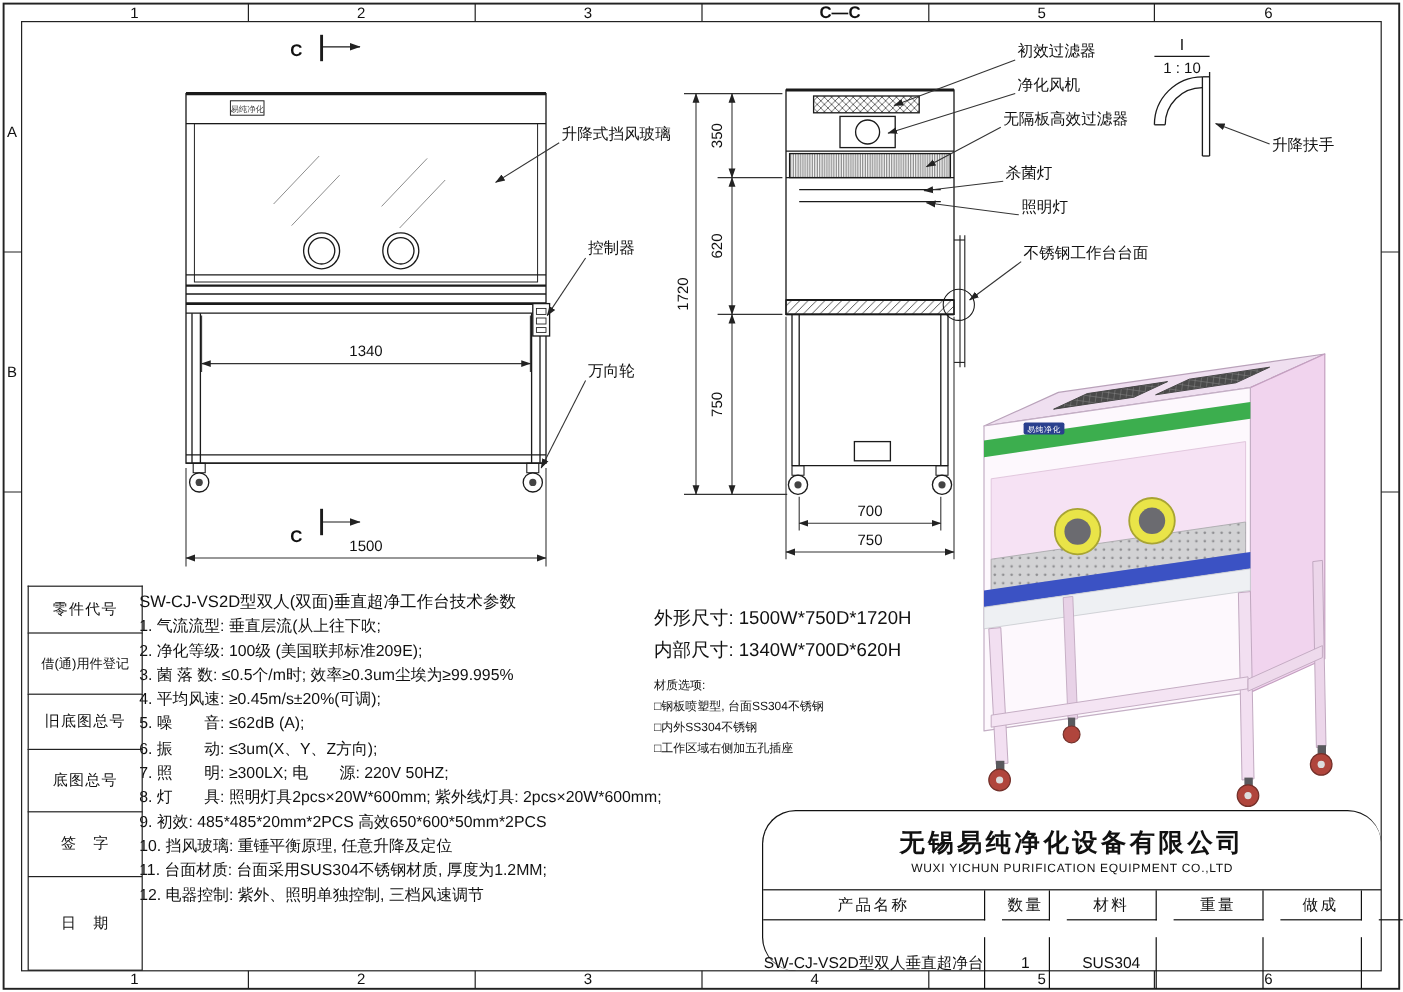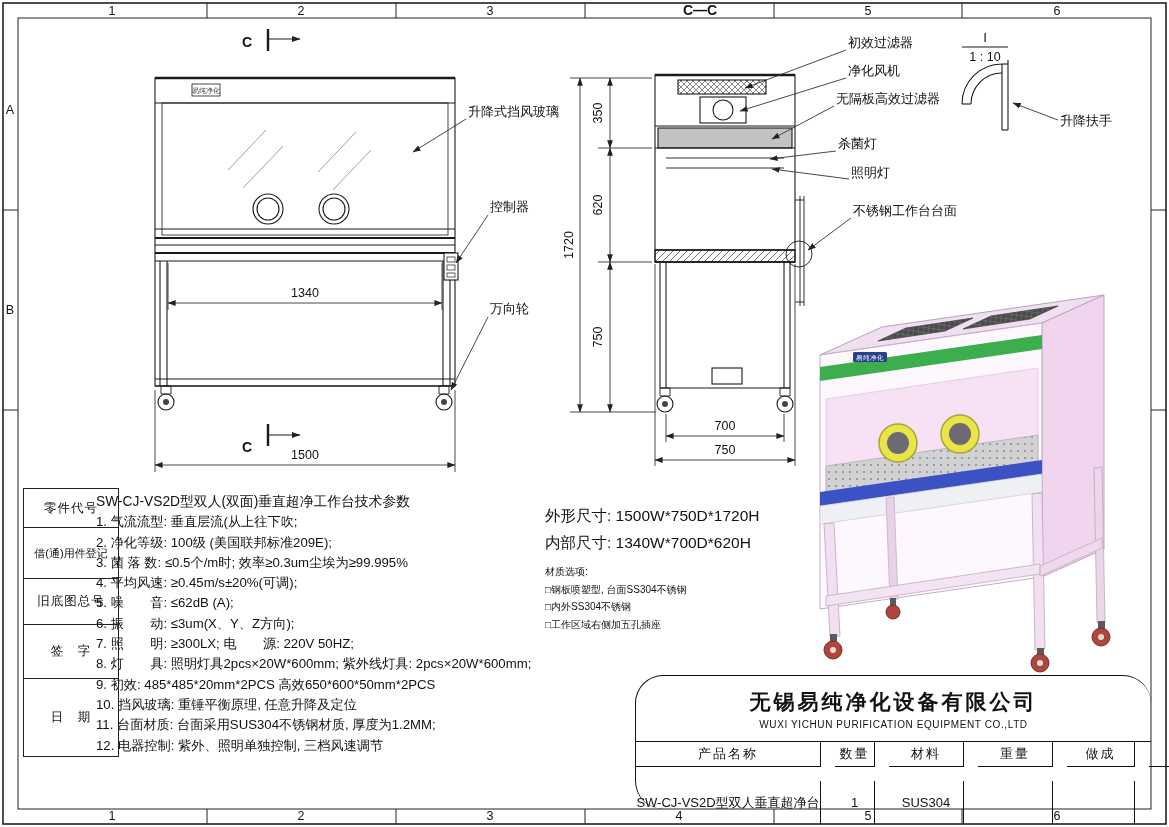--- a/index.html
+++ b/index.html
@@ -9,21 +9,21 @@
   svg text{font-family:"Liberation Sans","DejaVu Sans",sans-serif;fill:#111;}
   .zone{font-size:12.5px;text-anchor:middle;}
   .dim{font-size:12.5px;text-anchor:middle;}
   .sec{font-size:14px;font-weight:bold;text-anchor:middle;}
   .callout{font-size:13px;text-anchor:start;}
   .scale{font-size:12.5px;text-anchor:middle;}
   .tiny{font-size:7px;fill:#444;text-anchor:middle;}
   .logo3d{font-size:6.5px;fill:#fff;text-anchor:middle;letter-spacing:.5px;}
   .abs{position:absolute;}
   
-  .specs{left:96px;top:492px;width:450px;font-size:13.2px;line-height:20.3px;white-space:nowrap;}
+  .specs{left:116px;top:492px;width:450px;font-size:13.2px;line-height:20.3px;white-space:nowrap;}
   .specs .t{font-size:13.8px;}
   .dimsblk{left:545px;top:502px;font-size:15.5px;line-height:27px;white-space:nowrap;}
   .mats{left:545px;top:563px;font-size:10px;line-height:17.5px;white-space:nowrap;}
   
   .margin-col{left:3px;top:488px;width:96px;margin-left:20px;}
   .margin-cell{box-sizing:border-box;border:1px solid #222;border-bottom:none;display:flex;
                align-items:center;justify-content:center;font-size:12.5px;letter-spacing:1px;white-space:nowrap;}
   .margin-cell.last{border-bottom:1px solid #222;}
   
   .tblock{left:635px;top:675px;width:516px;height:134px;box-sizing:border-box;
@@ -304,20 +304,21 @@
     <div>材质选项:</div>
     <div>□钢板喷塑型, 台面SS304不锈钢</div>
     <div>□内外SS304不锈钢</div>
     <div>□工作区域右侧加五孔插座</div>
   </div>
 
   <div class="abs margin-col">
     <div class="margin-cell" style="height:39px">零件代号</div>
     <div class="margin-cell" style="height:51px;font-size:11px;letter-spacing:0">借(通)用件登记</div>
     <div class="margin-cell" style="height:46px">旧底图总号</div>
+    <div class="margin-cell" style="height:52px">底图总号</div>
     <div class="margin-cell" style="height:54px">签　字</div>
     <div class="margin-cell last" style="height:79px">日　期</div>
   </div>
 
   <div class="abs tblock">
     <div class="company">
       <div class="cn">无锡易纯净化设备有限公司</div>
       <div class="en">WUXI YICHUN PURIFICATION EQUIPMENT CO.,LTD</div>
     </div>
     <div class="tgrid">

